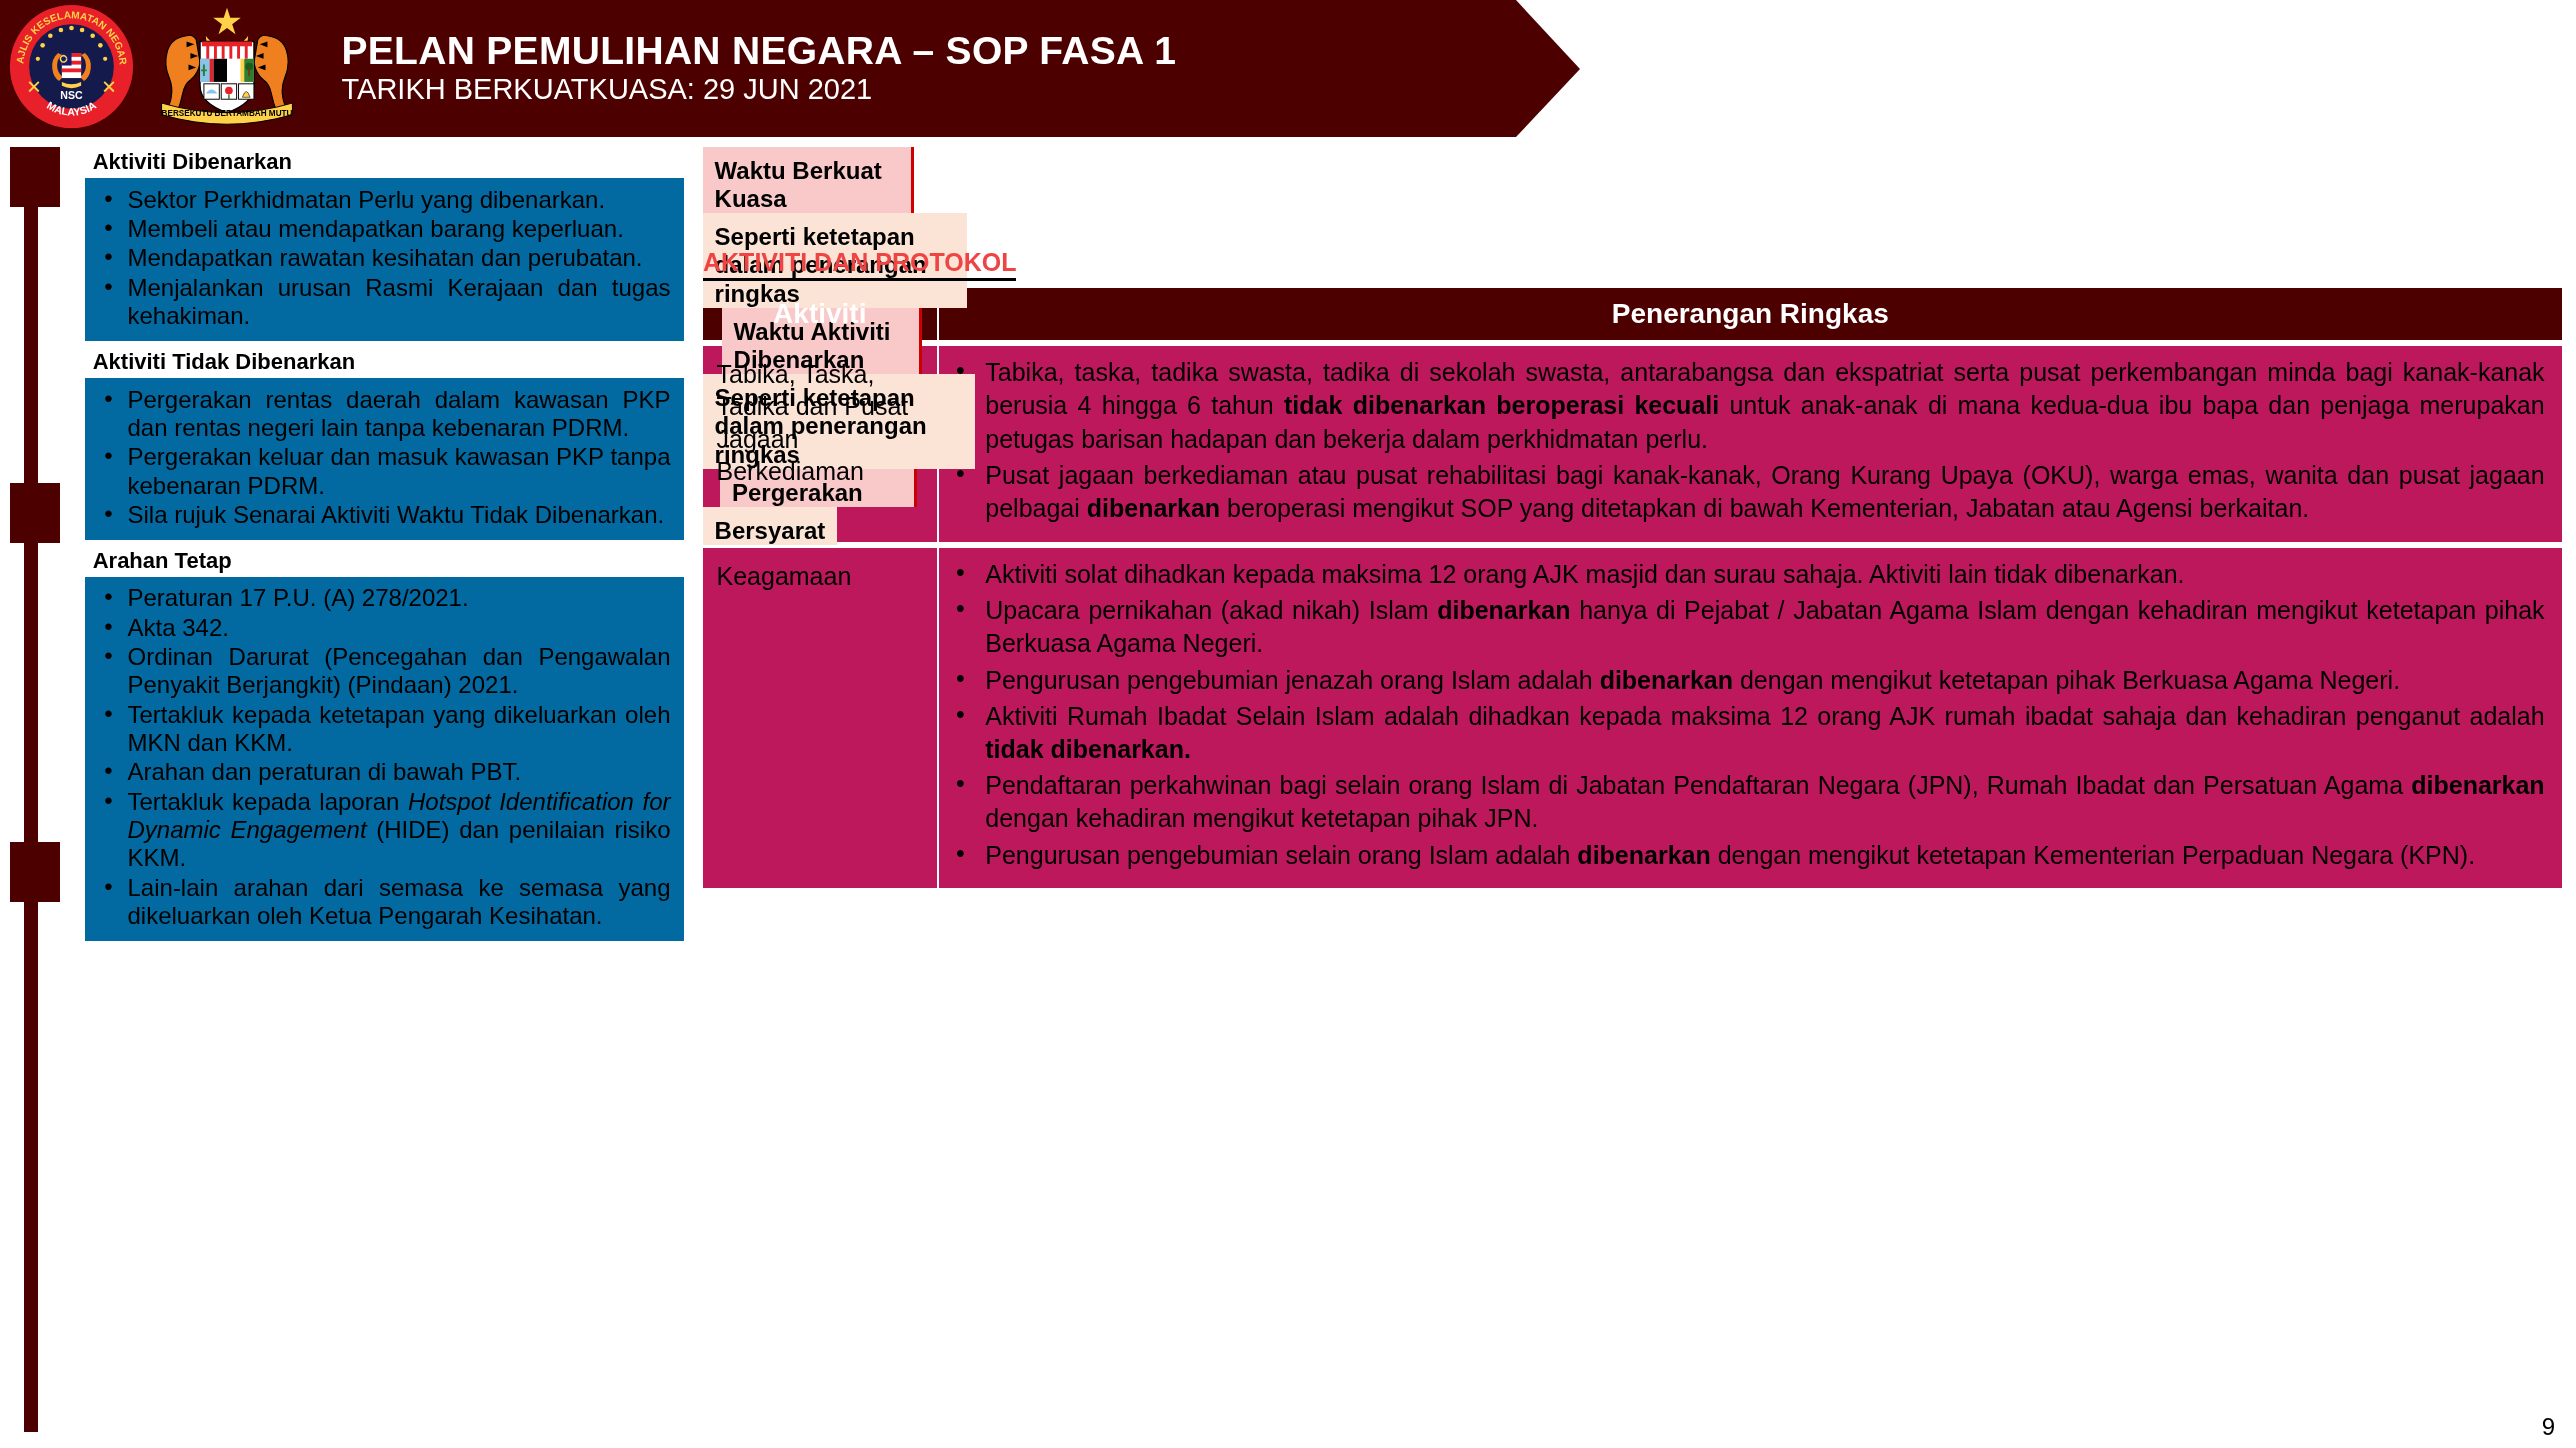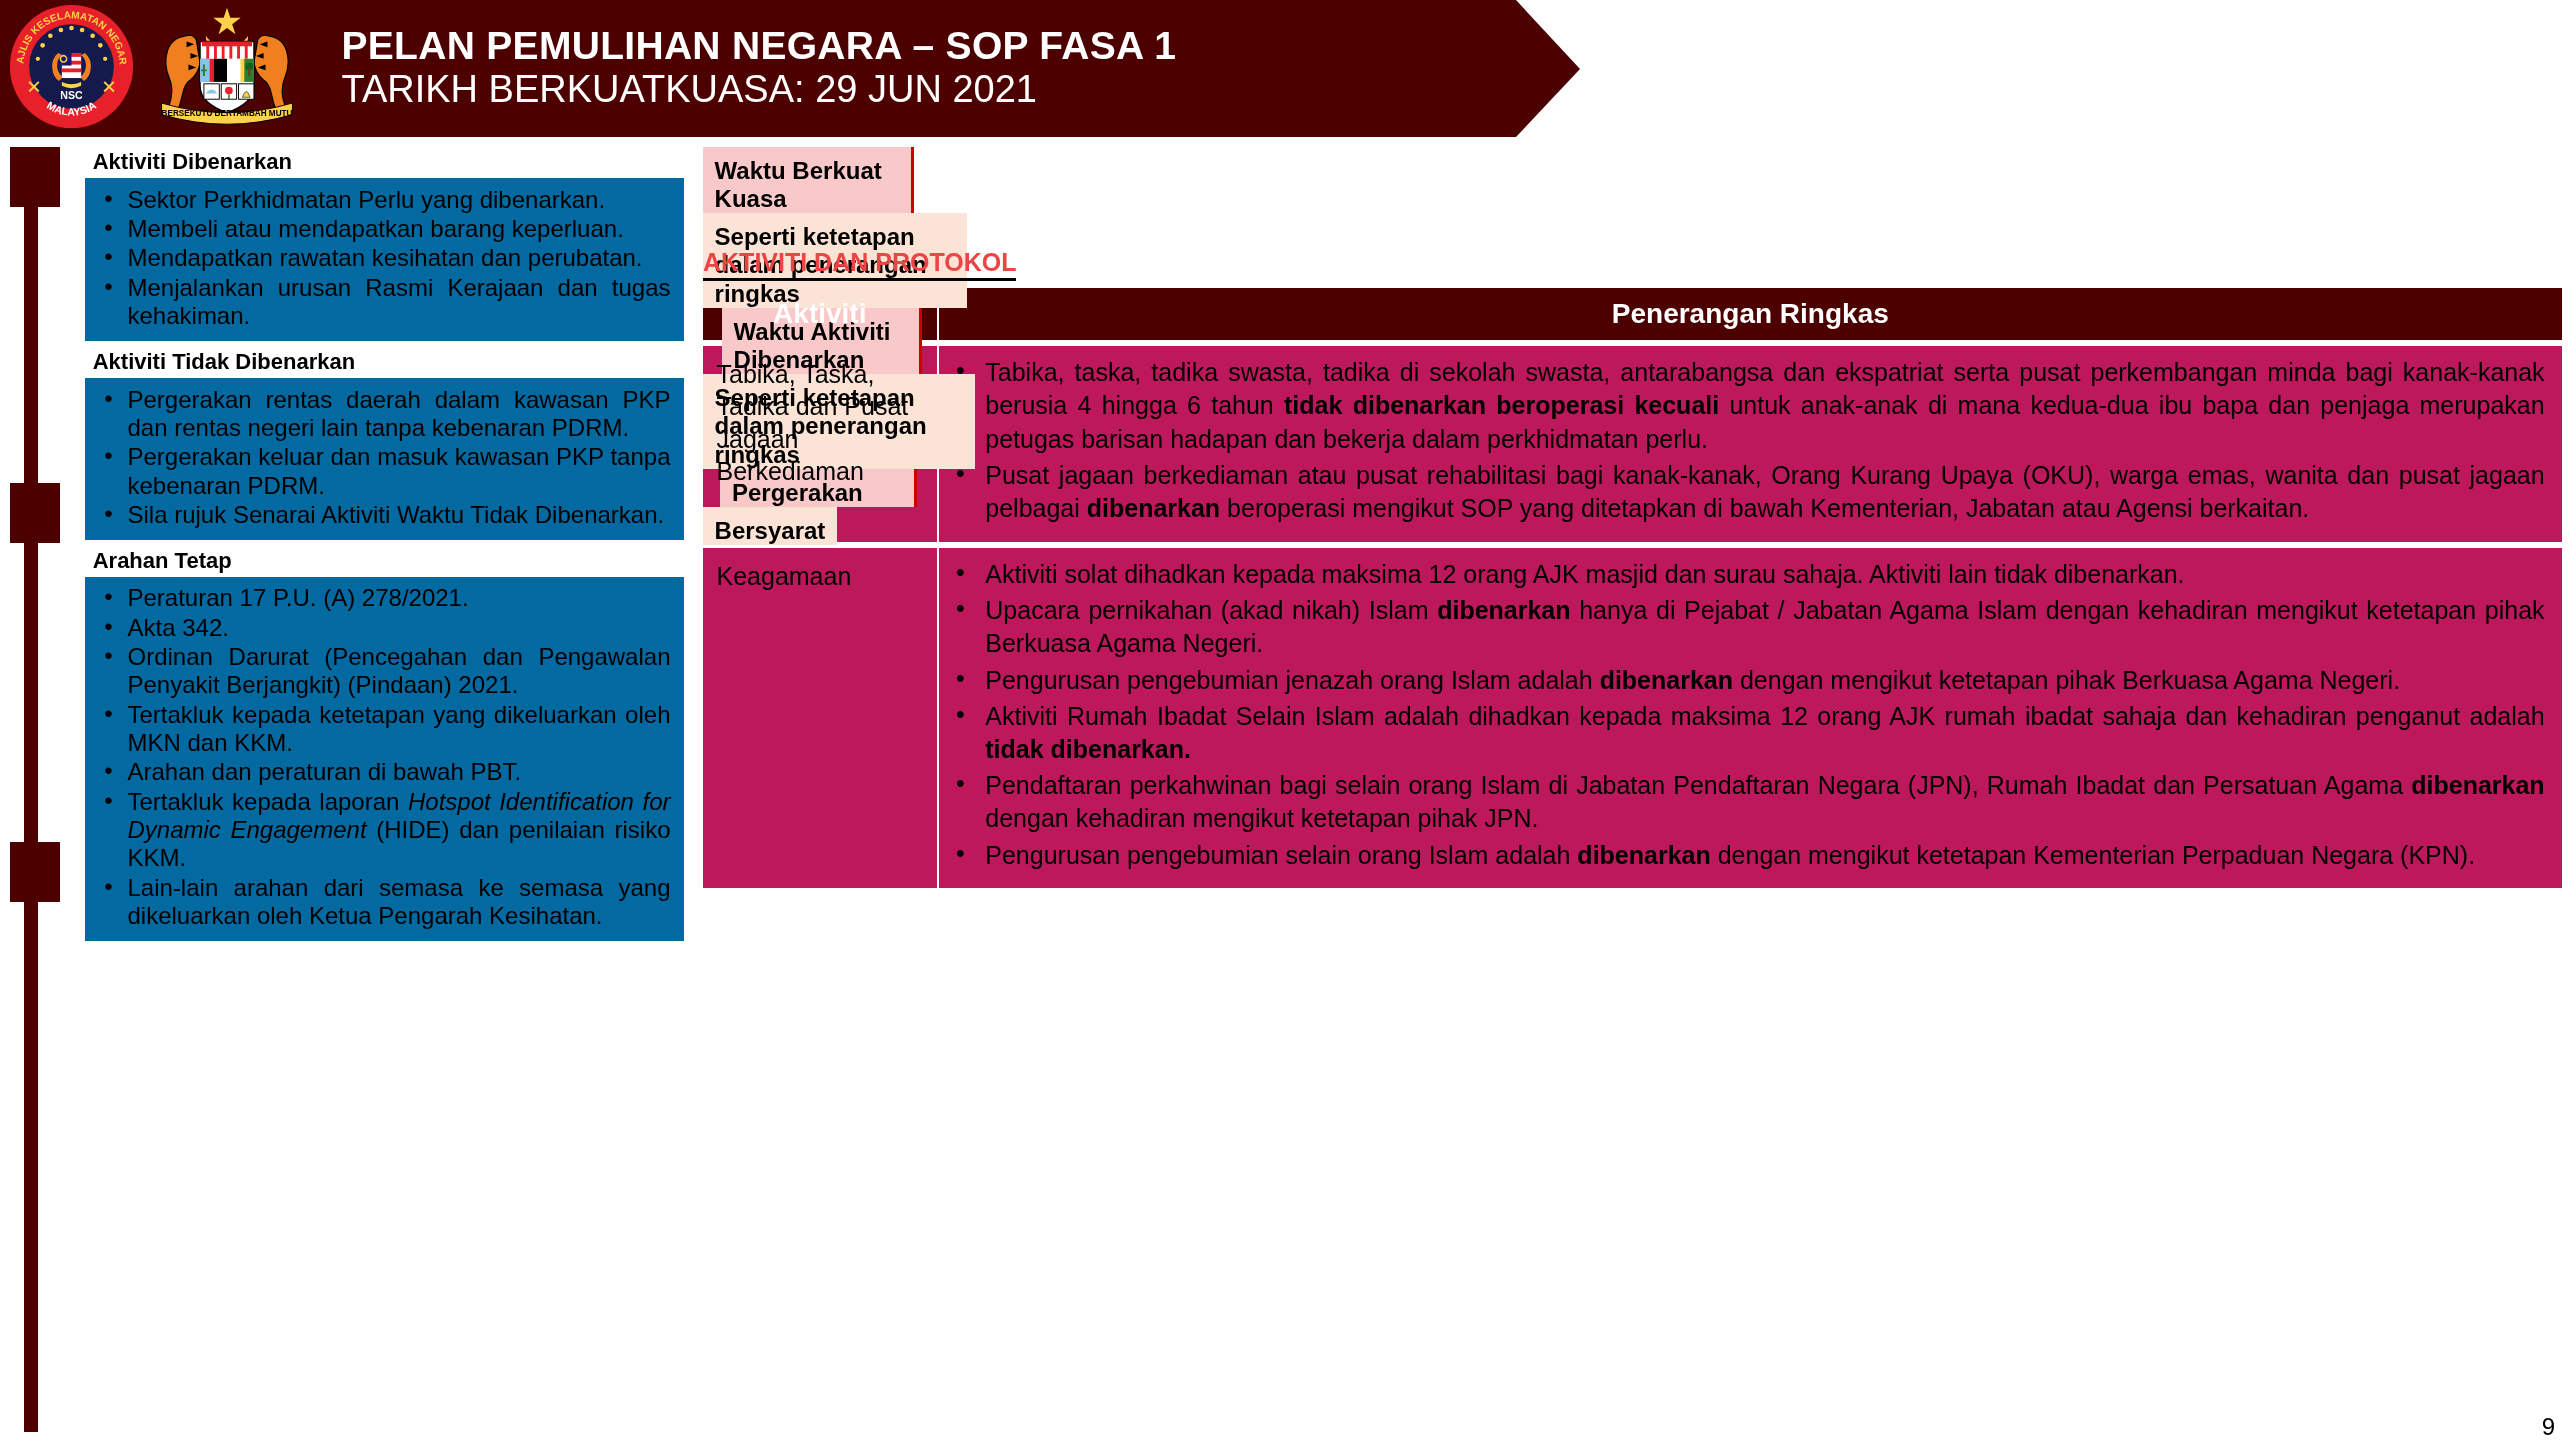--- a/index.html
+++ b/index.html
@@ -20,21 +20,21 @@
     display:flex;align-items:center;
   }
   .emblems{display:flex;align-items:center;gap:5.8px;margin-left:7.7px;}
   .emblem{flex:0 0 auto;}
   .banner-text{margin-left:27px;color:#ffffff;}
   .banner-title{
     font-size:39px;font-weight:bold;letter-spacing:0.3px;line-height:1.05;
     white-space:nowrap;
   }
   .banner-sub{
-    font-size:38px;font-weight:400;line-height:1.15;margin-top:1px;
+    font-size:29px;font-weight:400;line-height:1.15;margin-top:1px;
     white-space:nowrap;
   }
 
   
   .rail{position:absolute;left:24px;top:147px;width:13.5px;height:1285px;background:#4D0000;}
   .rail-node{position:absolute;left:9.7px;width:50px;height:60px;background:#4D0000;}
   .rail-node.n1{top:147px;}
   .rail-node.n2{top:483px;}
   .rail-node.n3{top:842px;}
 

